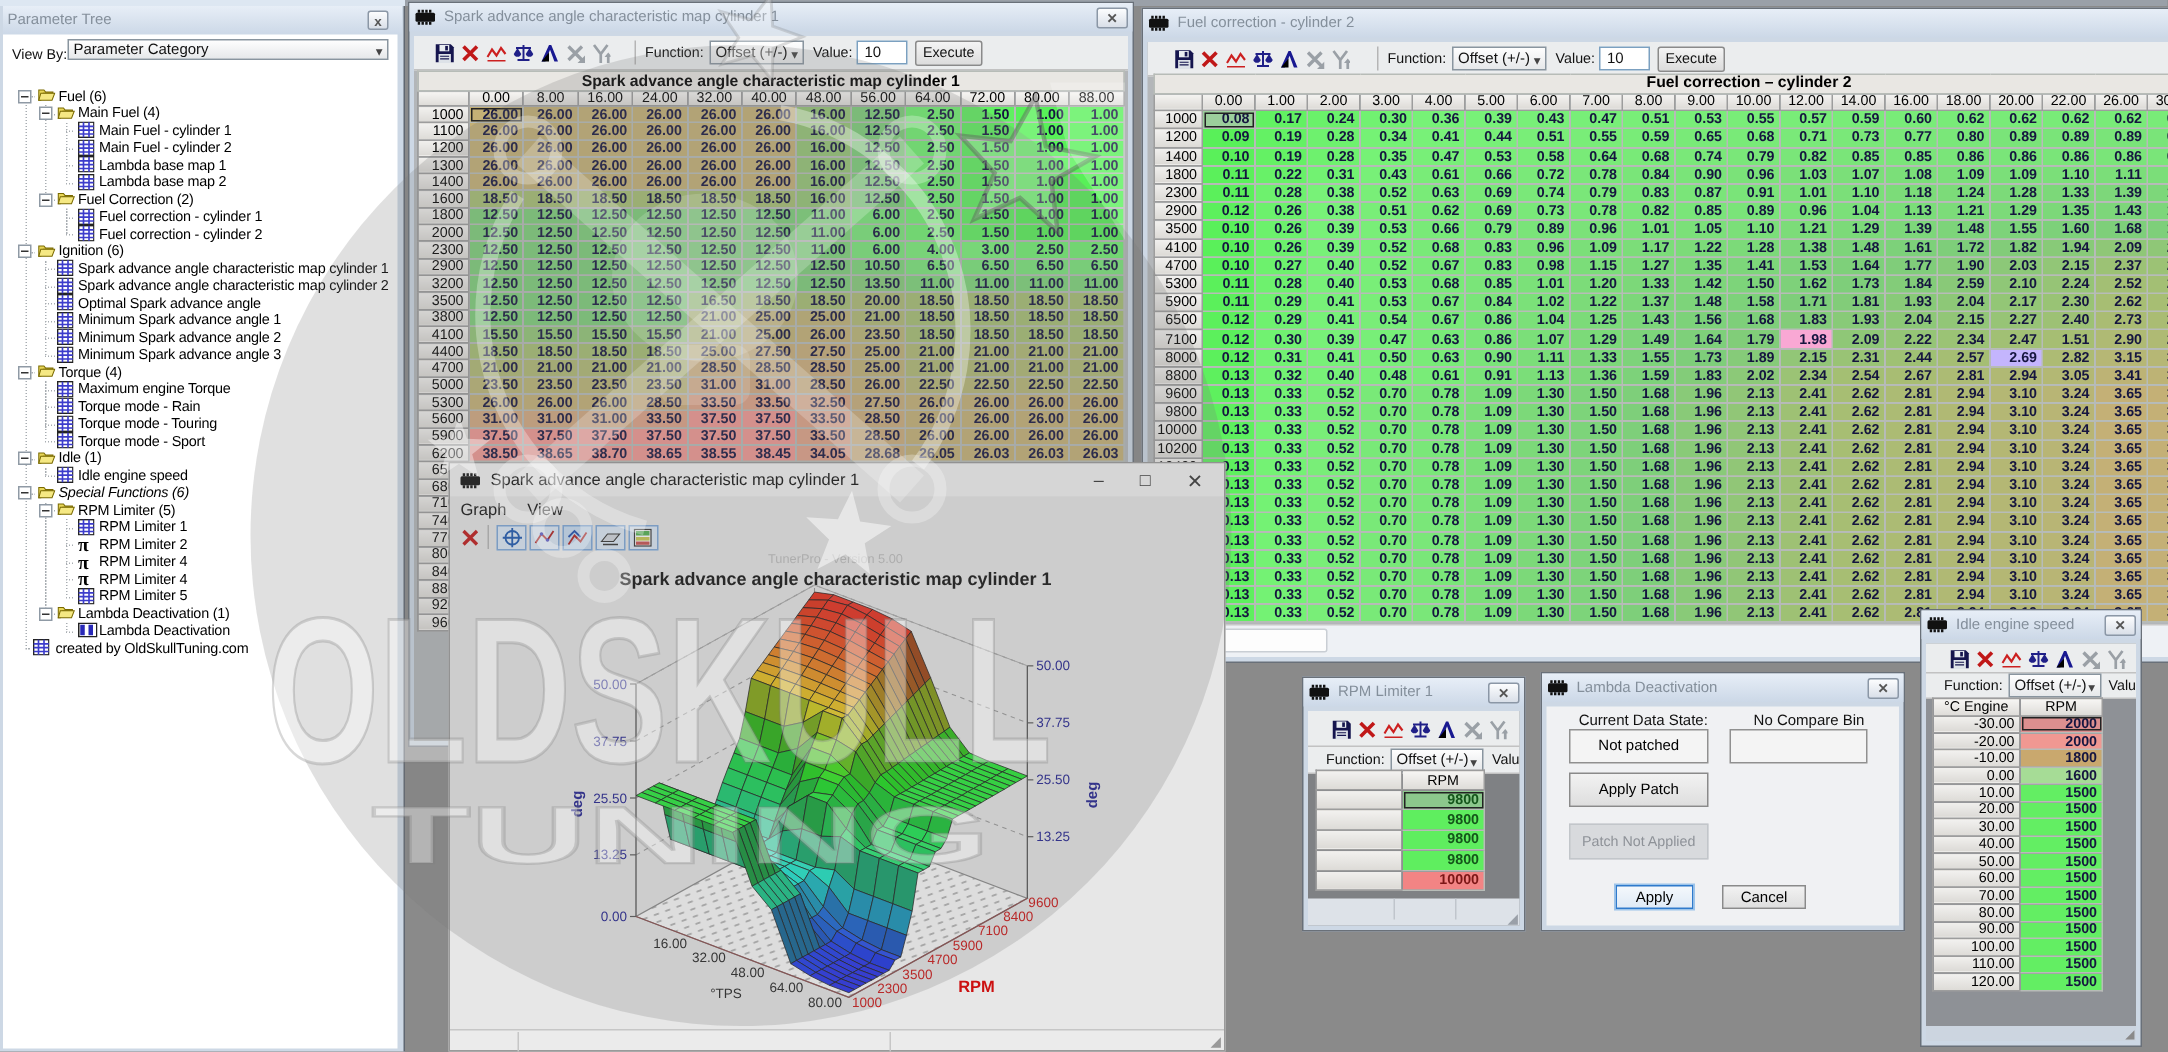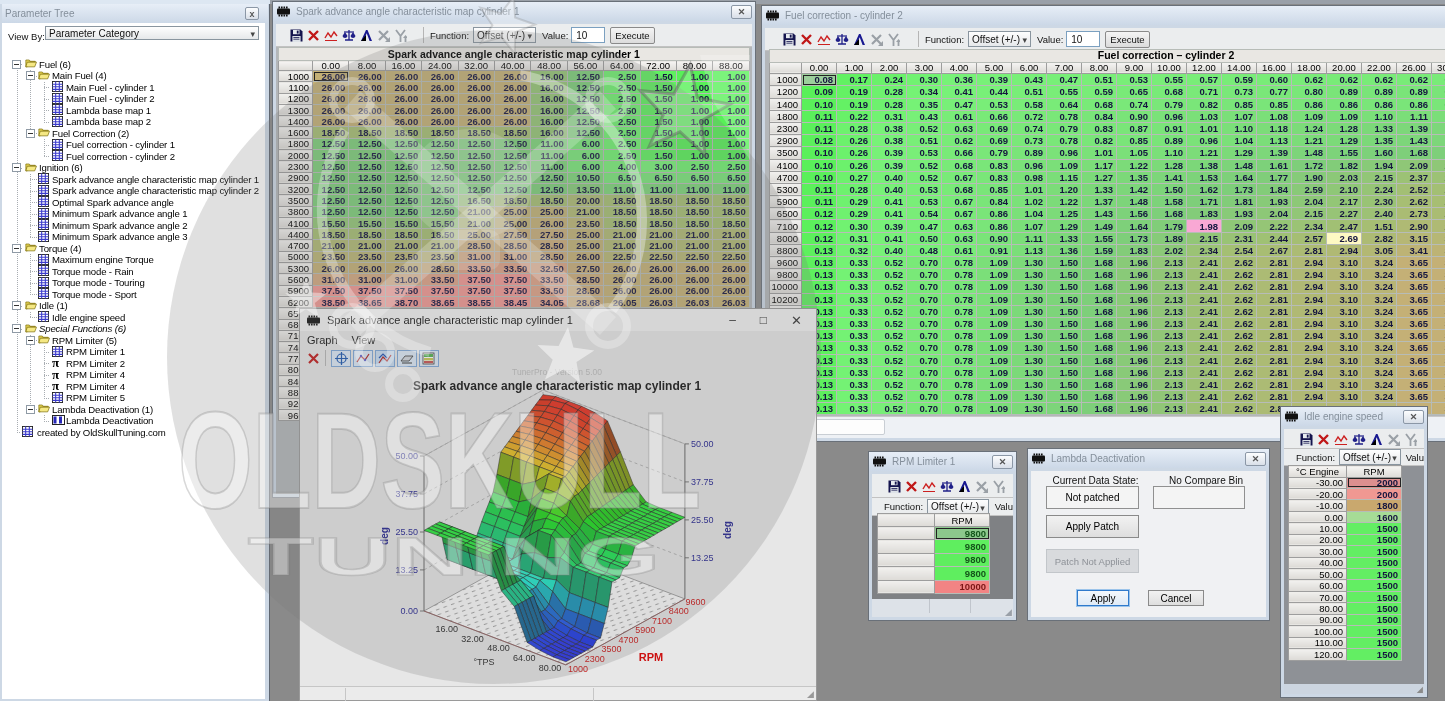--- a/index.html
+++ b/index.html
@@ -1236,21 +1236,21 @@
             <td style="background:#7ae479;">0.90</td>
             <td style="background:#7bde79;">1.11</td>
             <td style="background:#7cd879;">1.33</td>
             <td style="background:#7dd37a;">1.55</td>
             <td style="background:#7ece7a;">1.73</td>
             <td style="background:#86cb79;">1.89</td>
             <td style="background:#92c677;">2.15</td>
             <td style="background:#99c375;">2.31</td>
             <td style="background:#9fc174;">2.44</td>
             <td style="background:#a5be73;">2.57</td>
-            <td style="background:#fef9c3;margin-left:24px;">2.69</td>
+            <td style="background:#c4b5fd;margin-left:24px;">2.69</td>
             <td style="background:#adbb74;">2.82</td>
             <td style="background:#b6b775;">3.15</td>
             <td style="background:#b6b775;">3.15</td>
           </tr>
           <tr style="height:12.2px">
             <td class="rhdr">8800</td>
             <td style="background:#5ef05e;">0.13</td>
             <td style="background:#73f273;">0.32</td>
             <td style="background:#78f178;">0.40</td>
             <td style="background:#78ef78;">0.48</td>

